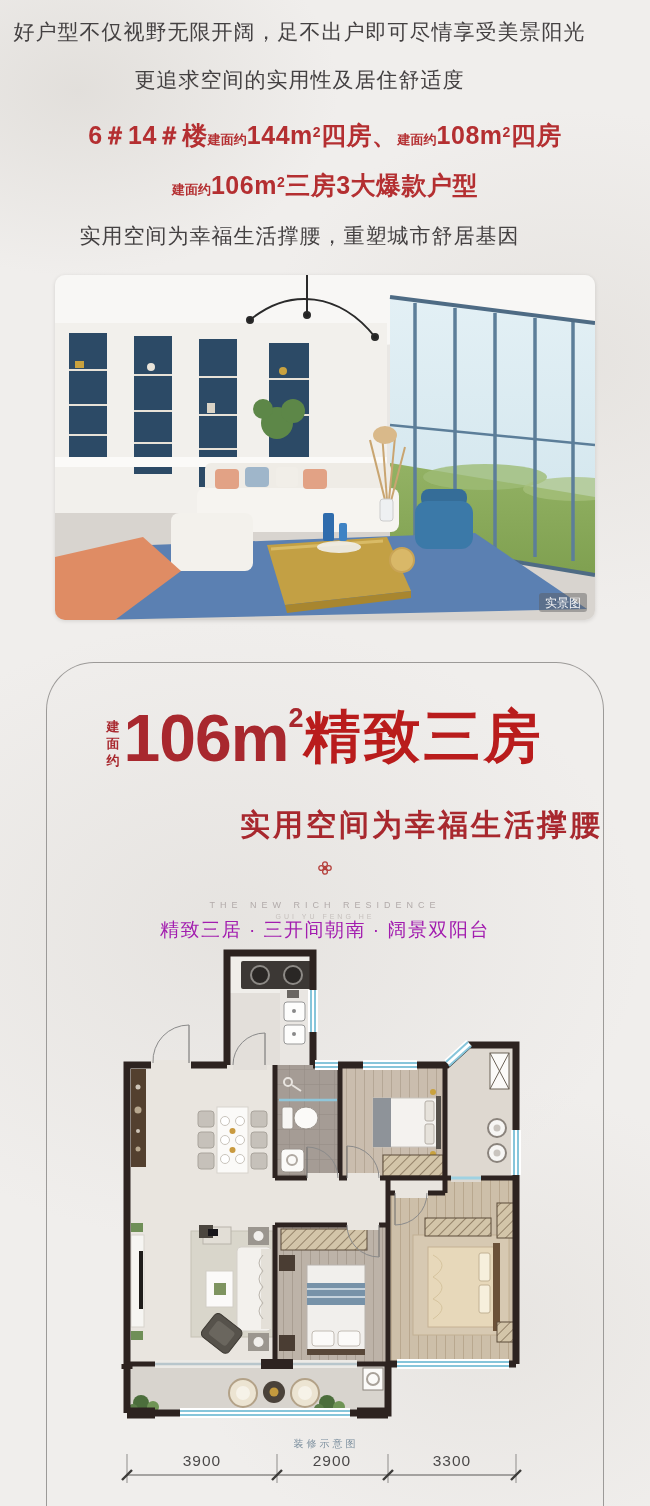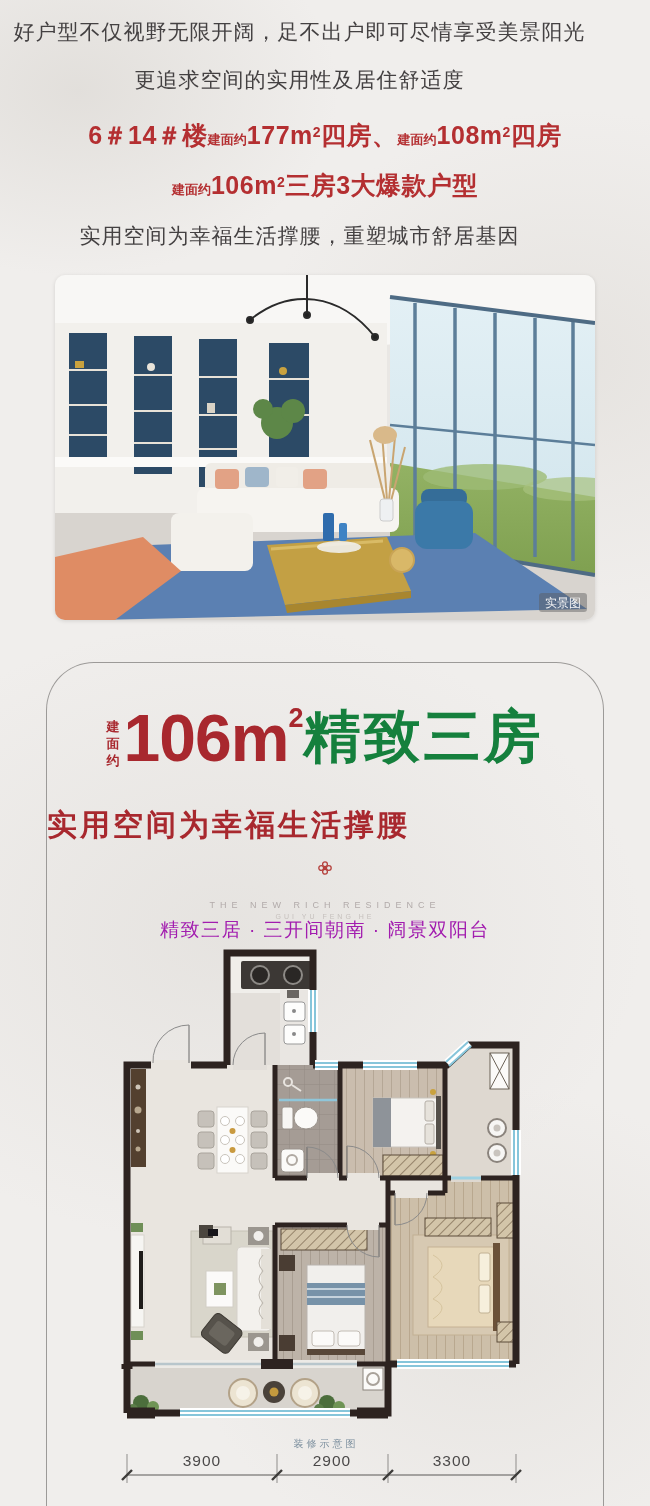--- a/index.html
+++ b/index.html
@@ -23,40 +23,40 @@
     border-radius:10px;overflow:hidden;box-shadow:0 1px 4px rgba(0,0,0,.12);}
   .card{position:absolute;left:46px;top:662px;width:556px;height:900px;
     border:1px solid #9c9a98;border-bottom:none;border-radius:48px 48px 0 0;}
   .area-row{position:absolute;top:42px;left:0;width:100%;display:flex;
     justify-content:center;align-items:flex-start;}
   .area-label-v{display:inline-block;width:15px;font-size:13px;line-height:1.3;
     font-weight:bold;color:#a8282e;word-break:break-all;margin-top:14px;margin-right:2px;}
   .area-value{font-size:66px;line-height:1;font-weight:bold;color:#a8282e;
     font-family:"Liberation Sans",sans-serif;letter-spacing:-1px;}
   .area-sup{font-size:27px;font-weight:bold;color:#a8282e;vertical-align:30px;line-height:1;}
-  .card-title{font-size:57px;line-height:1.08;font-weight:bold;color:#15803d;
+  .card-title{font-size:57px;line-height:1.08;font-weight:bold;color:#b91c1c;
     font-family:"DejaVu Serif","Liberation Serif",serif;letter-spacing:3px;margin-left:0;}
-  .card-subtitle{position:absolute;top:142px;left:0;width:100%;text-align:left;
+  .card-subtitle{position:absolute;top:142px;left:0;width:100%;text-align:right;
     font-size:30px;font-weight:bold;color:#a8282e;letter-spacing:3px;
     font-family:Liberation Serif, serif;white-space:nowrap;}
   .logo-block{position:absolute;top:198px;left:0;width:100%;text-align:center;}
   .logo-line1{margin-top:21px;font-size:9px;letter-spacing:5px;color:#b2abaa;}
   .logo-line2{margin-top:3px;font-size:7px;letter-spacing:3px;color:#c6c0bd;}
   .tagline{position:absolute;top:254px;left:0;width:100%;text-align:center;
     font-size:19px;color:#a21caf;letter-spacing:1.5px;white-space:nowrap;}
   .floorplan{position:absolute;left:95px;top:935px;text-align:right;}
 </style>
 </head>
 <body>
 
 <div class="intro-line" style="top:18px">好户型不仅视野无限开阔，足不出户即可尽情享受美景阳光</div>
 <div class="intro-line" style="top:66px">更追求空间的实用性及居住舒适度</div>
 
 <div class="intro-red" style="top:119px">
-  <span>6＃14＃楼</span><span class="sm">建面约</span><span>177m</span><sup>2</sup><span>四房、</span><span class="sm">建面约</span><span>108m</span><sup>2</sup><span>四房</span>
+  <span>6＃14＃楼</span><span class="sm">建面约</span><span>144m</span><sup>2</sup><span>四房、</span><span class="sm">建面约</span><span>108m</span><sup>2</sup><span>四房</span>
 </div>
 
 <div class="intro-red" style="top:169px">
   <span class="sm">建面约</span><span>106m</span><sup>2</sup><span>三房3大爆款户型</span>
 </div>
 
 <div class="intro-line" style="top:222px">实用空间为幸福生活撑腰，重塑城市舒居基因</div>
 
 <div class="photo-frame">
 <svg width="540" height="345" viewBox="0 0 540 345">

